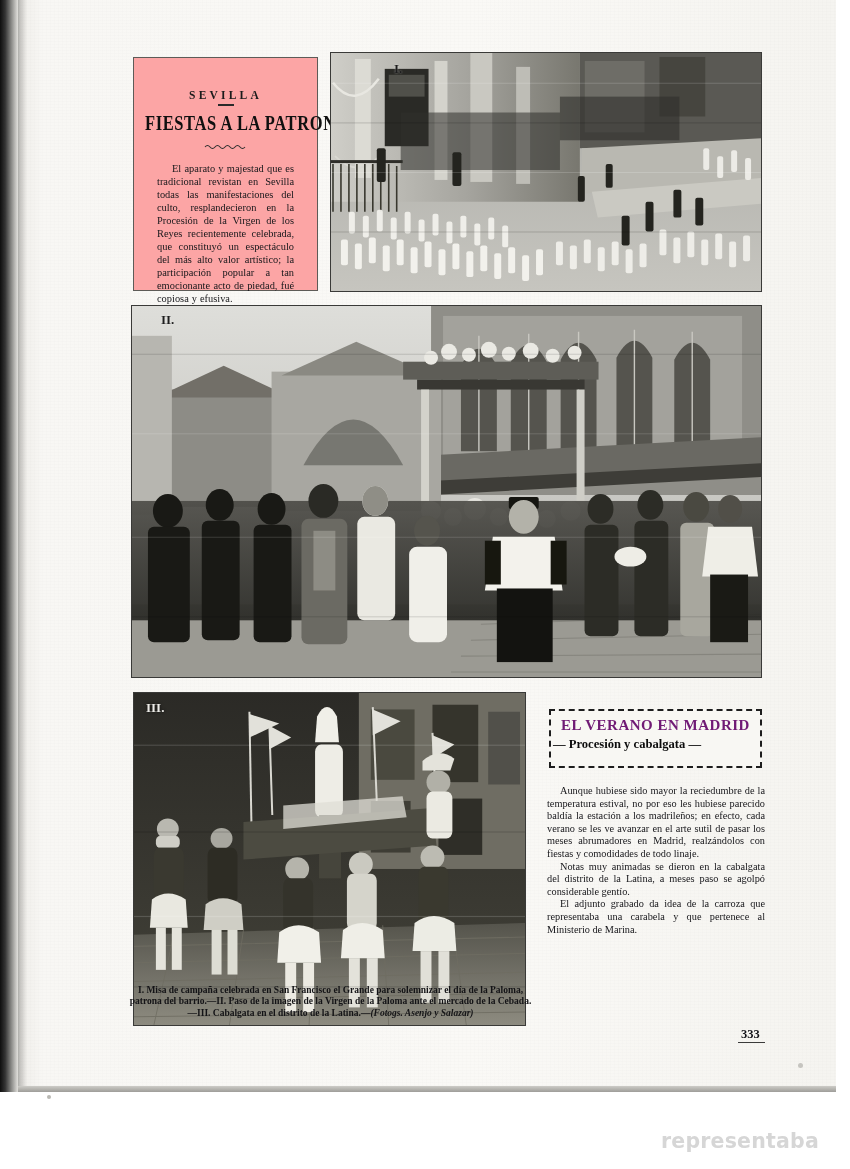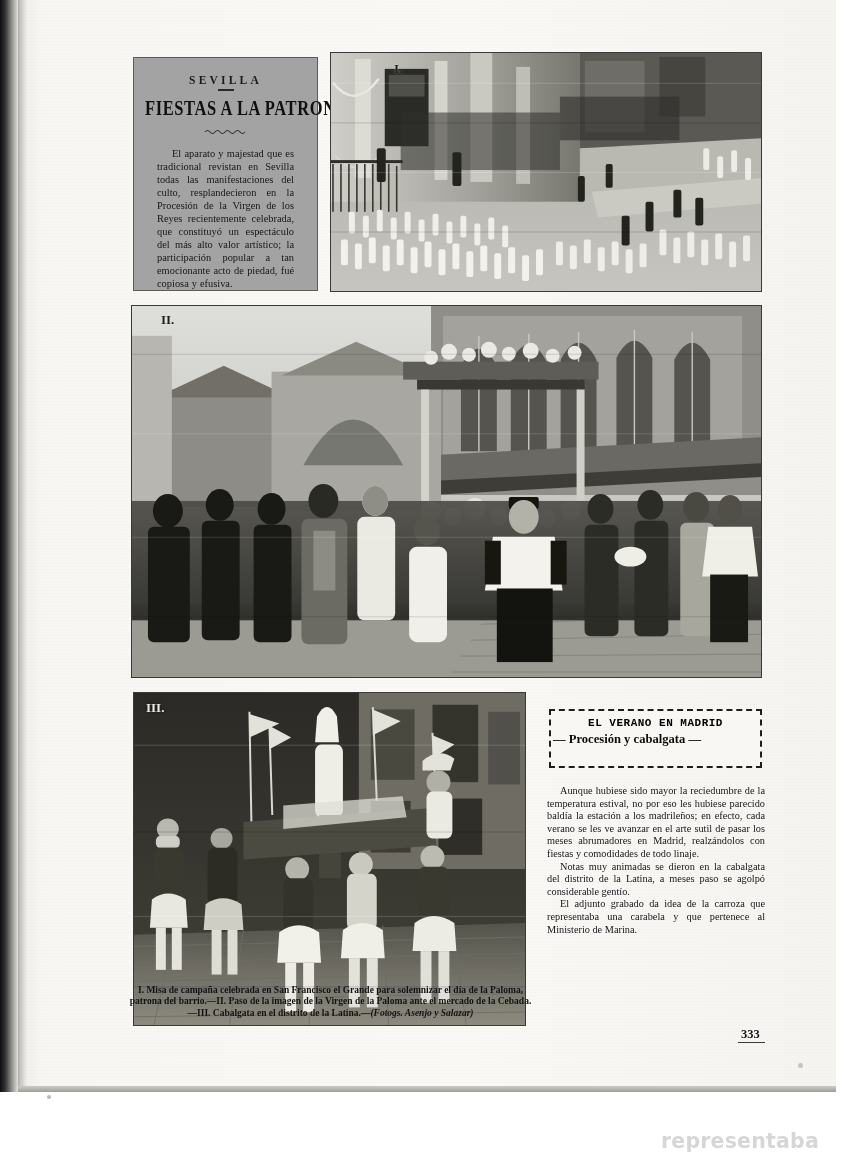--- a/index.html
+++ b/index.html
@@ -22,22 +22,22 @@
   
   .binding{position:absolute;left:0;top:0;width:20px;height:1092px;
      background:linear-gradient(90deg,#0e0e0e 0%,#343434 26%,#8d8d8a 58%,#d8d7d3 86%,#efeeea 100%);}
   .edge-blotch{position:absolute;left:18px;top:0;width:9px;height:1092px;
      background:linear-gradient(90deg,rgba(60,60,58,.30),rgba(255,255,255,0));}
   .sheet-bottom-edge{position:absolute;left:18px;top:1086px;width:818px;height:6px;
      background:linear-gradient(180deg,#cdccc7,#9e9d99);}
 
   
   .sevilla-box{position:absolute;left:133px;top:57px;width:185px;height:234px;
-     border:1.2px solid #5d5b57;background:#a3a3a3;box-sizing:border-box;
-     padding:9px 11px 6px 11px;}
+     border:1.2px solid #5d5b57;background:#fca5a5;box-sizing:border-box;
+     padding:24px 11px 6px 11px;}
   .sevilla-kicker{font-family:"Liberation Serif",serif;font-size:11.5px;
      letter-spacing:3.2px;text-align:center;color:#1b1b1b;font-weight:700;
      margin:7px 0 2px 0;}
   .rule-short{width:16px;height:1.5px;background:#2a2a2a;margin:3px auto 5px auto;}
   .sevilla-head{font-family:"Liberation Serif",serif;font-size:16.5px;
      font-weight:700;text-align:center;color:#101010;letter-spacing:.6px;
      transform:scaleY(1.28);transform-origin:center top;margin:1px 0 0 0;
      white-space:nowrap;}
   .squiggle{width:44px;height:7px;margin:12px auto 6px auto;overflow:hidden;}
   .squiggle svg{display:block;}
@@ -55,22 +55,22 @@
   #photo2{left:131px;top:305px;width:631px;height:373px;}
   #photo3{left:133px;top:692px;width:393px;height:334px;}
 
   .ph-num.on-light{color:#1d1d1d;text-shadow:0 0 2px rgba(255,255,255,.55);}
   .ph-num.on-dark{color:#ecebe7;text-shadow:0 0 3px rgba(0,0,0,.75);}
 
   
   .madrid-box{position:absolute;left:549px;top:709px;width:213px;height:59px;
      box-sizing:border-box;background:#f8f7f3;
      border:2.5px dashed #1d1d1d;padding:4px 2px 0 2px;}
-  .madrid-t1{font-family:Liberation Mono, monospace;font-size:11px;font-weight:700;
-     text-align:center;color:#000000;letter-spacing:.5px;white-space:nowrap;
+  .madrid-t1{font-family:Liberation Serif, serif;font-size:15px;font-weight:700;
+     text-align:center;color:#701a75;letter-spacing:.5px;white-space:nowrap;
      margin:2px 0 0 0;}
   .madrid-t2{font-family:"Liberation Serif",serif;font-size:12.6px;font-weight:700;
      text-align:left;color:#0d0d0d;white-space:nowrap;margin:3px 0 0 0;}
   .madrid-body{position:absolute;left:547px;top:785px;width:218px;
      font-family:"Liberation Serif",serif;font-size:10.3px;line-height:12.6px;
      color:#16161a;text-align:justify;}
   .madrid-body p{margin:0;text-indent:13px;}
 
   
   .caption{position:absolute;left:128px;top:985px;width:405px;

